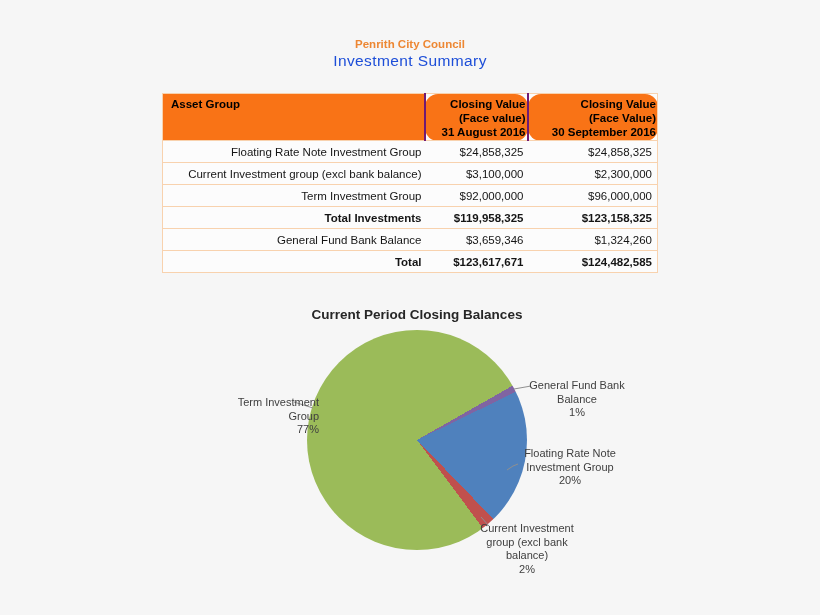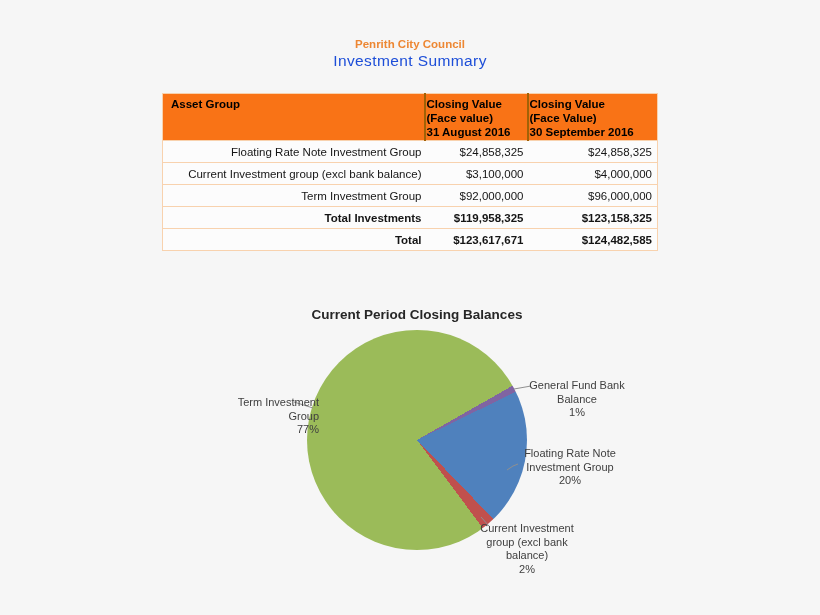--- a/index.html
+++ b/index.html
@@ -32,21 +32,21 @@
   .inv-table col.c1 { width: 262px; }
   .inv-table col.c2 { width: 103px; }
   .inv-table col.c3 { width: 130px; }
   .inv-table thead th {
     background: #f97316; color: #000; font-weight: 700;
     vertical-align: top; padding-top: 3px; height: 47px; line-height: 14px;
     font-size: 11.5px;
   }
   .inv-table thead th.h1 { text-align: left; padding-left: 8px; }
   .inv-table thead th.h2, .inv-table thead th.h3 {
-    text-align: left; border-left: 2px solid #a16207;
+    text-align: right; border-left: 2px solid #701a75; border-radius: 13px;
   }
   .inv-table thead .hline { display: block; }
   .inv-table tbody td {
     border-top: 1px solid #f8d2ae; height: 22px; padding: 0;
     text-align: right; white-space: nowrap;
   }
   .inv-table tbody td.b1 { padding-right: 3px; }
   .inv-table tbody td.b2 { padding-right: 4px; }
   .inv-table tbody td.b3 { padding-right: 5px; }
   .inv-table tbody tr.bold td { font-weight: 700; }
@@ -102,31 +102,36 @@
     </thead>
     <tbody>
       <tr>
         <td class="b1">Floating Rate Note Investment Group</td>
         <td class="b2">$24,858,325</td>
         <td class="b3">$24,858,325</td>
       </tr>
       <tr>
         <td class="b1">Current Investment group (excl bank balance)</td>
         <td class="b2">$3,100,000</td>
-        <td class="b3">$4,000,000</td>
+        <td class="b3">$2,300,000</td>
       </tr>
       <tr>
         <td class="b1">Term Investment Group</td>
         <td class="b2">$92,000,000</td>
         <td class="b3">$96,000,000</td>
       </tr>
       <tr class="bold">
         <td class="b1">Total Investments</td>
         <td class="b2">$119,958,325</td>
         <td class="b3">$123,158,325</td>
+      </tr>
+      <tr>
+        <td class="b1">General Fund Bank Balance</td>
+        <td class="b2">$3,659,346</td>
+        <td class="b3">$1,324,260</td>
       </tr>
       <tr class="bold">
         <td class="b1">Total</td>
         <td class="b2">$123,617,671</td>
         <td class="b3">$124,482,585</td>
       </tr>
     </tbody>
   </table>
 
   <div class="chart-title">Current Period Closing Balances</div>

